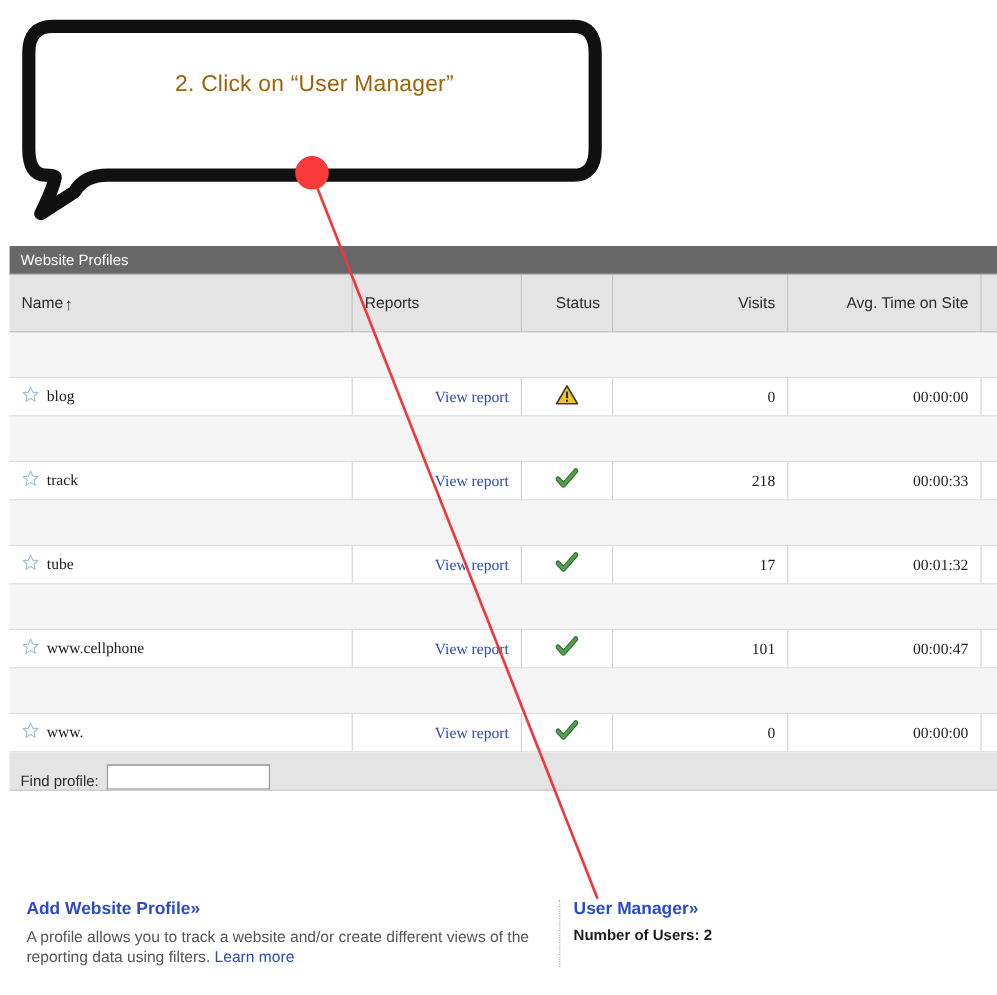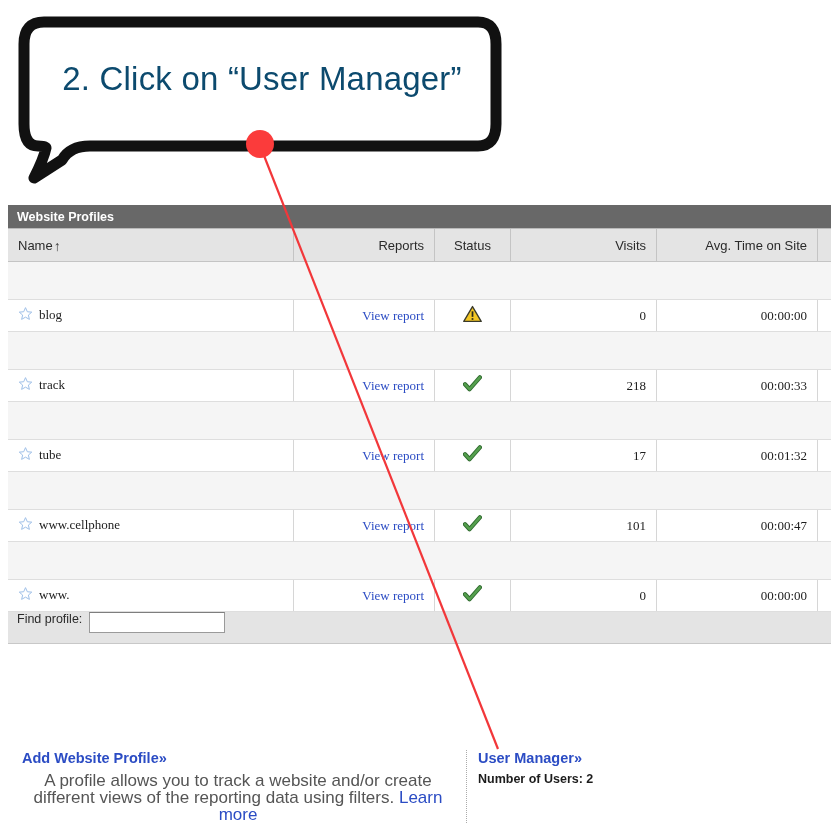--- a/index.html
+++ b/index.html
@@ -24,70 +24,70 @@
     width: 831px; height: 829px;
     pointer-events: none;
     z-index: 50;
   }
   #callout-text {
     position: absolute;
     left: 62px;
     top: 60px;
     width: 400px;
     text-align: center;
-    color: #0c4a6e;
-    font-size: 33px;
+    color: #a16207;
+    font-size: 19px;
     font-family: "Liberation Sans", sans-serif;
     letter-spacing: 0.2px;
     z-index: 60;
     pointer-events: none;
     white-space: nowrap;
   }
 
   
   #profiles-module {
     position: absolute;
     left: 8px;
     top: 205px;
     width: 823px;
   }
   #module-titlebar {
     background: #686868;
     color: #ffffff;
-    font-weight: bold;
+    font-weight: normal;
     font-size: 12.5px;
     height: 24px;
     line-height: 24px;
     padding-left: 9px;
     box-sizing: border-box;
     border-bottom: 1px solid #b9b9b9;
   }
 
   table.profiles {
     border-collapse: collapse;
     width: 823px;
     table-layout: fixed;
     font-size: 13px;
   }
   table.profiles thead th {
     background: #e4e4e4;
     border-right: 1px solid #c4c4c4;
     border-bottom: 1px solid #c4c4c4;
-    height: 32px;
+    height: 47px;
     font-weight: normal;
     color: #2a2a2a;
     font-size: 13px;
     padding: 0 10px;
     vertical-align: middle;
     margin-top: 25px;
   }
   table.profiles thead th:last-child { border-right: none; }
   th.th-name   { text-align: left;  width: 265px; }
-  th.th-reports{ text-align: right;  width: 120px; padding-left: 26px;}
-  th.th-status { text-align: center;  width: 55px;  padding-left: 8px;}
+  th.th-reports{ text-align: left;  width: 120px; padding-left: 26px;}
+  th.th-status { text-align: right;  width: 55px;  padding-left: 8px;}
   th.th-visits { text-align: right; width: 125px; }
   th.th-avgtime{ text-align: right; width: 140px; }
   th.th-bounce { text-align: right; width: 118px; }
 
   .sort-arrow {
     display: inline-block;
     color: #3b3b3b;
     font-size: 14px;
     line-height: 1;
     margin-left: 1px;
@@ -136,21 +136,21 @@
   .status-icon { display: inline-block; vertical-align: middle; }
 
   
   #find-bar {
     background: #e4e4e4;
     height: 32px;
     width: 823px;
     box-sizing: border-box;
     border-bottom: 1px solid #c8c8c8;
     display: flex;
-    align-items: flex-start;
+    align-items: flex-end;
     padding-left: 9px;
   }
   #find-label {
     font-size: 12.5px;
     color: #2a2a2a;
     margin-right: 7px;
   }
   #find-input {
     width: 136px;
     height: 21px;
@@ -182,23 +182,22 @@
   a.footer-head {
     color: #2b4cc4;
     font-weight: bold;
     font-size: 14.5px;
     text-decoration: none;
     display: inline-block;
     margin-bottom: 6px;
   }
   .footer-desc {
     color: #555555;
-    font-size: 17px;
+    font-size: 13px;
     line-height: 17px;
-    text-align: center;
   }
   .footer-strong {
     color: #1c1c1c;
     font-weight: bold;
     font-size: 12.5px;
     display: block;
     margin-bottom: 1px;
   }
   a.learn-more {
     color: #2b4cc4;

